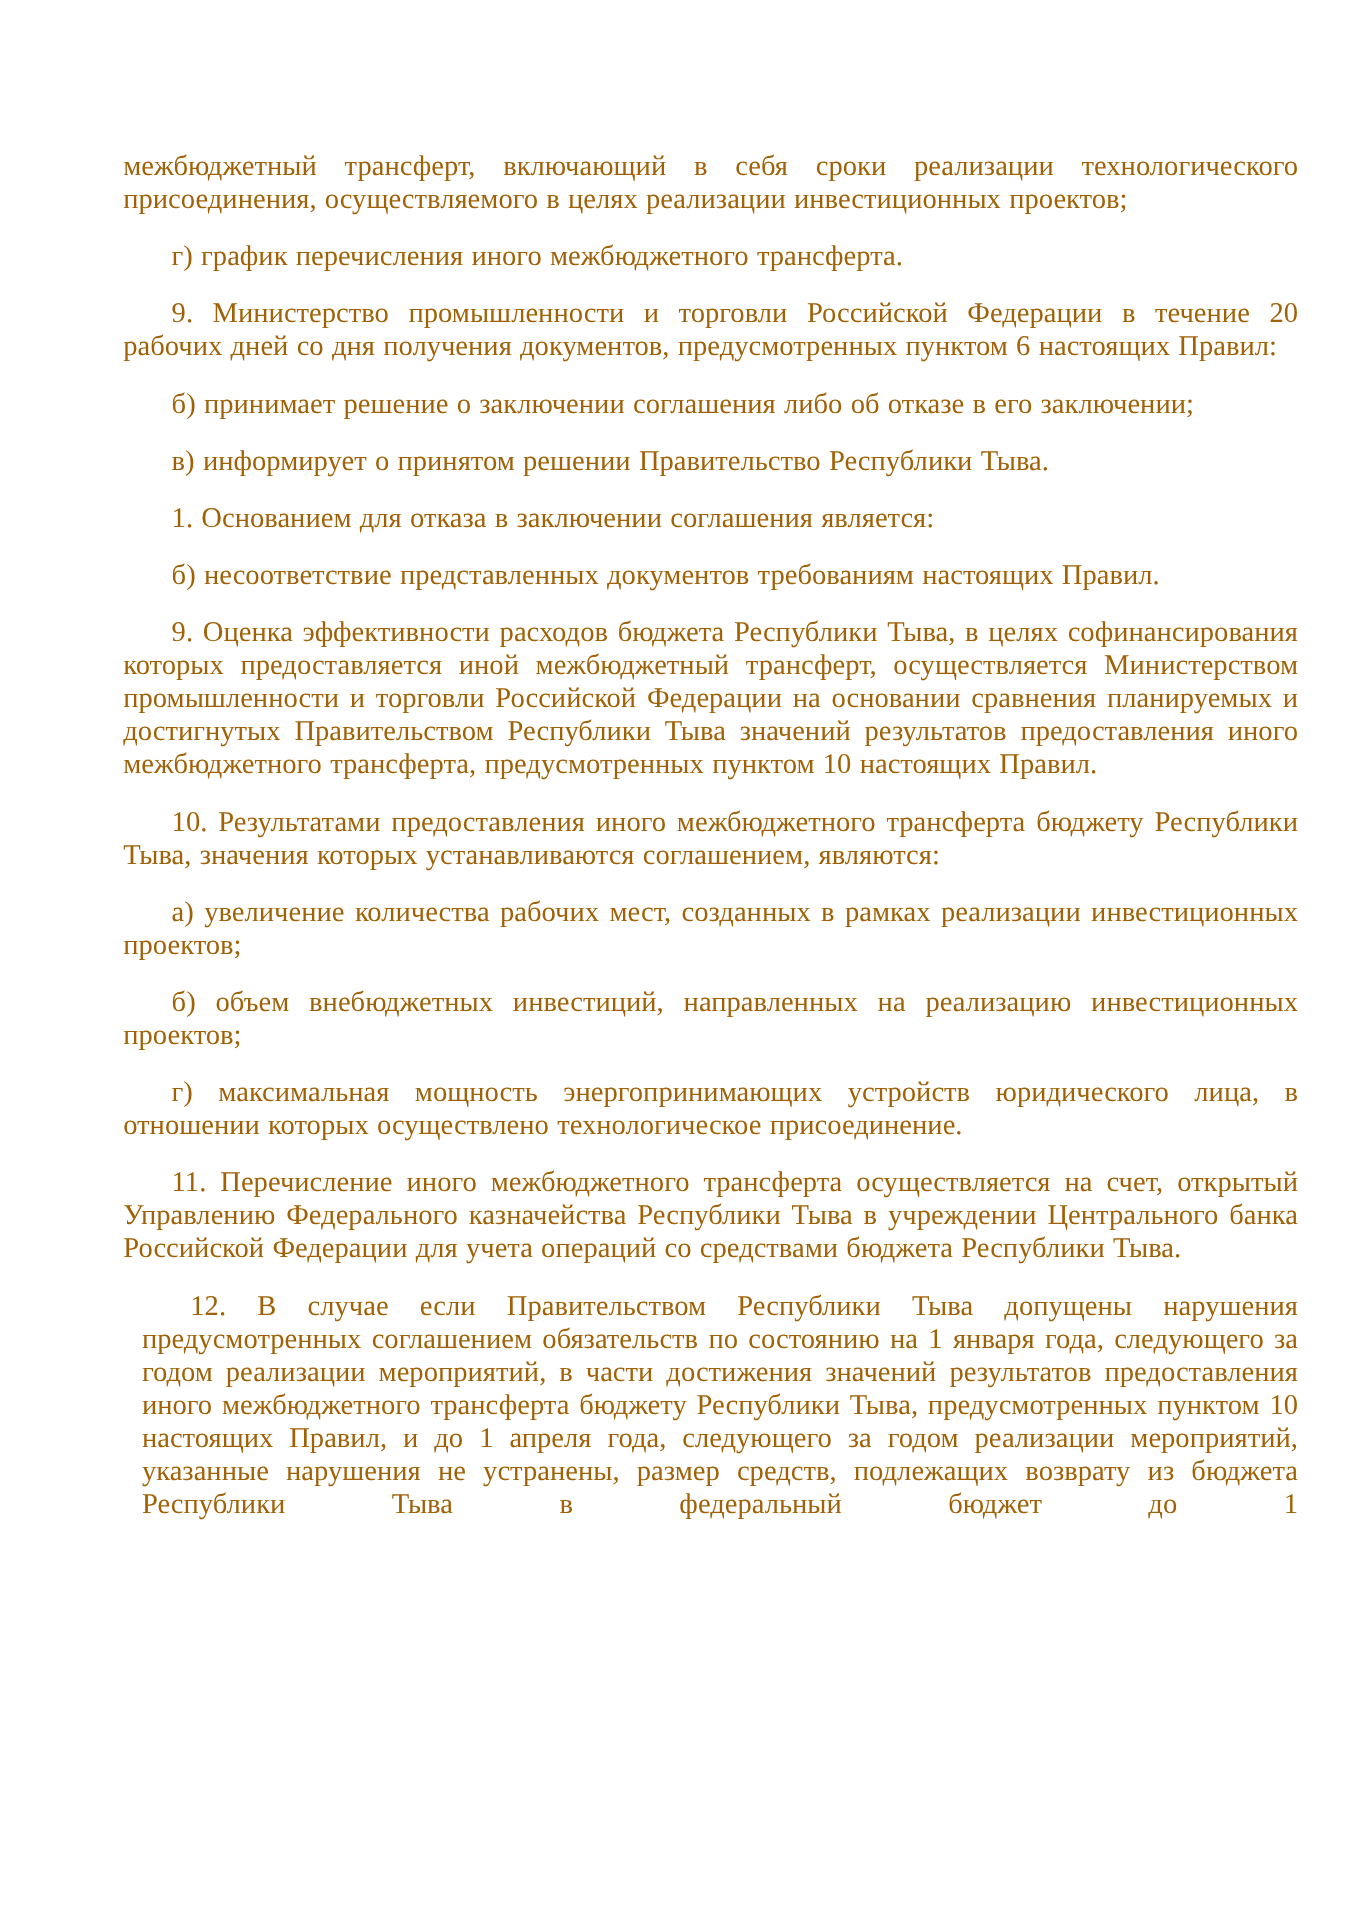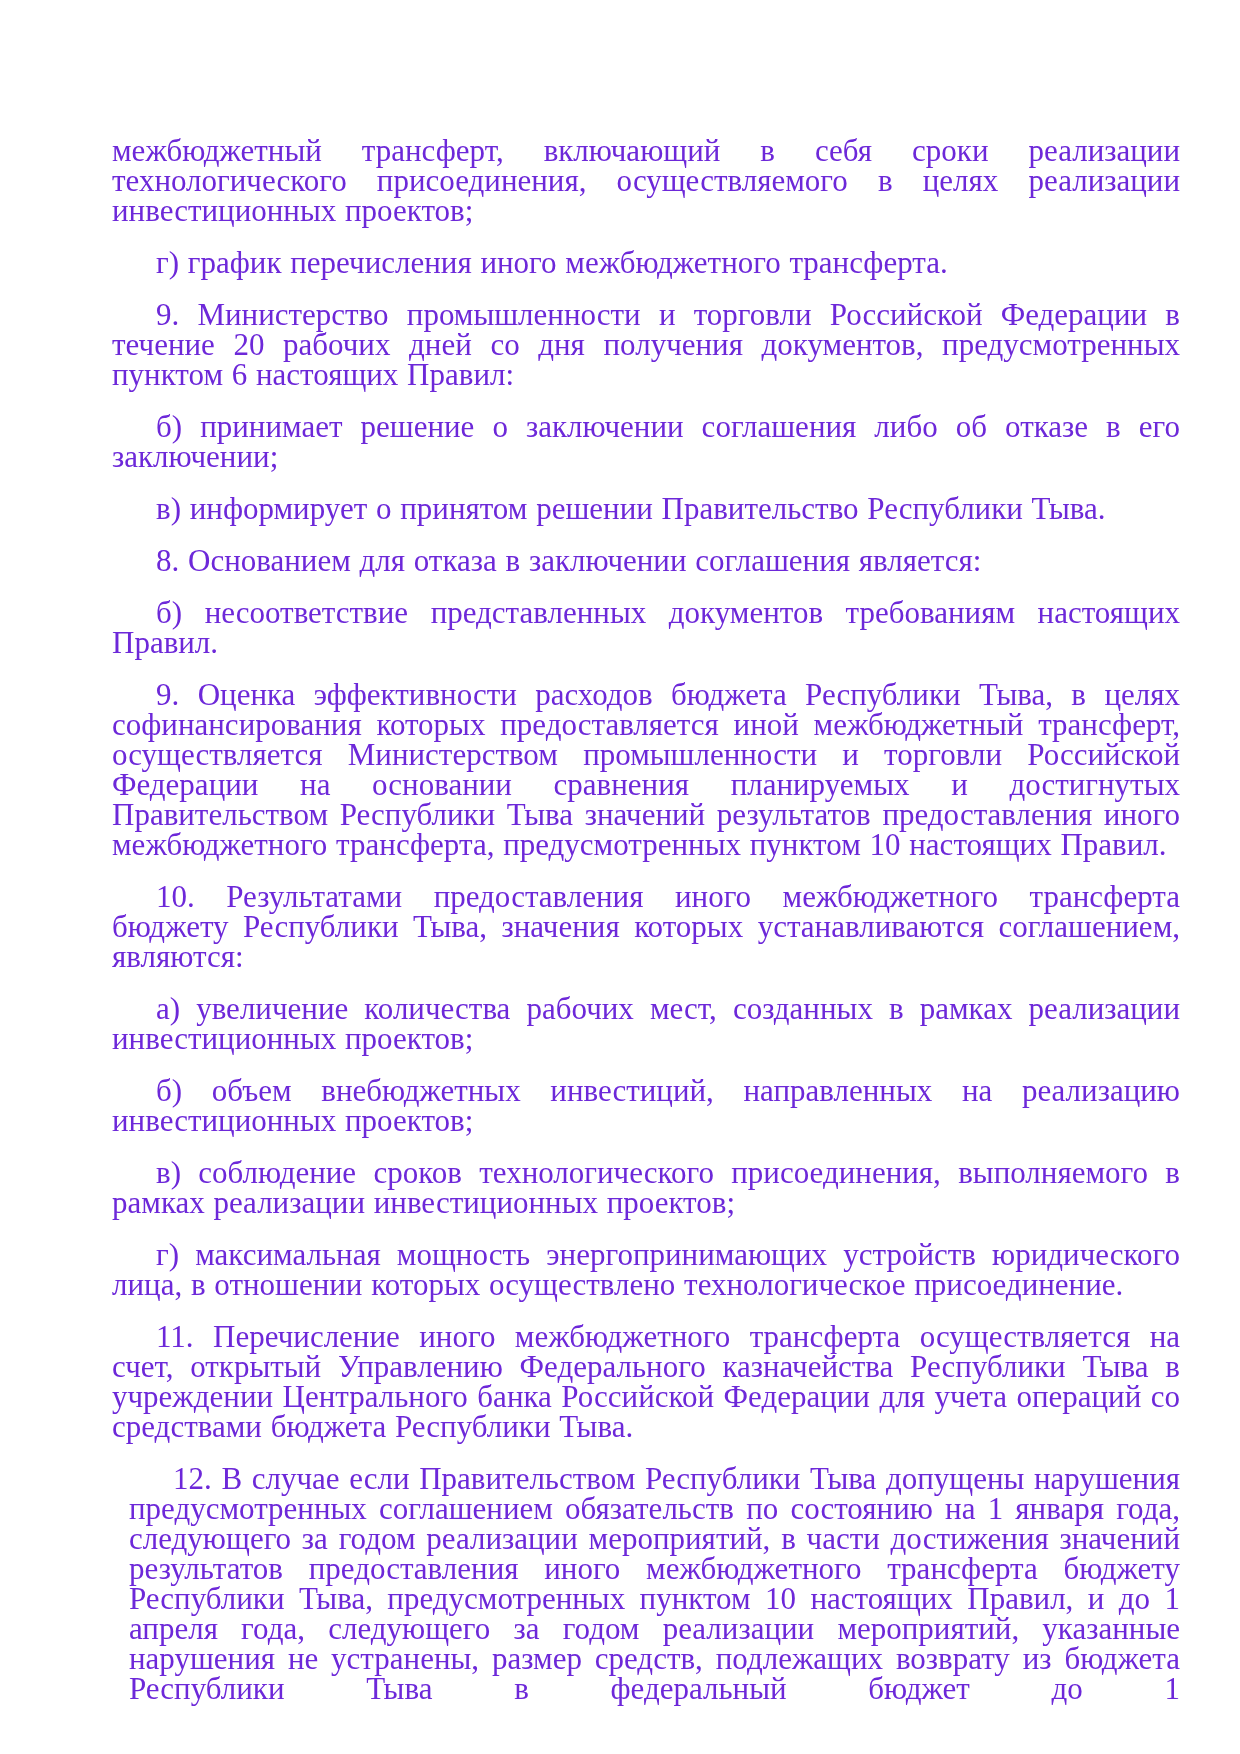--- a/index.html
+++ b/index.html
@@ -11,23 +11,23 @@
     width: 1240px;
     height: 1754px;
     overflow: hidden;
   }
   .page {
     box-sizing: border-box;
     width: 1240px;
     height: 1754px;
     padding: 136px 60px 40px 112px;
     background: #ffffff;
-    color: #6d28d9;
+    color: #a16207;
     font-family: "Liberation Serif", "DejaVu Serif", serif;
-    font-size: 31px;
+    font-size: 26px;
     line-height: 30px;
     text-align: justify;
   }
   .page p {
     margin: 0 0 22px 0;
     text-indent: 44px;
     word-spacing: 1px;
   }
   .page p.no-indent {
     text-indent: 0;
@@ -41,23 +41,22 @@
 </style>
 </head>
 <body>
 
 <main class="page">
   <p class="no-indent">межбюджетный трансферт, включающий в себя сроки реализации технологического присоединения, осуществляемого в целях реализации инвестиционных проектов;</p>
   <p>г) график перечисления иного межбюджетного трансферта.</p>
   <p>9. Министерство промышленности и торговли Российской Федерации в течение 20 рабочих дней со дня получения документов, предусмотренных пунктом 6 настоящих Правил:</p>
   <p>б) принимает решение о заключении соглашения либо об отказе в его заключении;</p>
   <p>в) информирует о принятом решении Правительство Республики Тыва.</p>
-  <p>8. Основанием для отказа в заключении соглашения является:</p>
+  <p>1. Основанием для отказа в заключении соглашения является:</p>
   <p>б) несоответствие представленных документов требованиям настоящих Правил.</p>
   <p>9. Оценка эффективности расходов бюджета Республики Тыва, в целях софинансирования которых предоставляется иной межбюджетный трансферт, осуществляется Министерством промышленности и торговли Российской Федерации на основании сравнения планируемых и достигнутых Правительством Республики Тыва значений результатов предоставления иного межбюджетного трансферта, предусмотренных пунктом 10 настоящих Правил.</p>
   <p>10. Результатами предоставления иного межбюджетного трансферта бюджету Республики Тыва, значения которых устанавливаются соглашением, являются:</p>
   <p>а) увеличение количества рабочих мест, созданных в рамках реализации инвестиционных проектов;</p>
   <p>б) объем внебюджетных инвестиций, направленных на реализацию инвестиционных проектов;</p>
-  <p>в) соблюдение сроков технологического присоединения, выполняемого в рамках реализации инвестиционных проектов;</p>
   <p>г) максимальная мощность энергопринимающих устройств юридического лица, в отношении которых осуществлено технологическое присоединение.</p>
   <p>11. Перечисление иного межбюджетного трансферта осуществляется на счет, открытый Управлению Федерального казначейства Республики Тыва в учреждении Центрального банка Российской Федерации для учета операций со средствами бюджета Республики Тыва.</p>
   <p class="continued">12. В случае если Правительством Республики Тыва допущены нарушения предусмотренных соглашением обязательств по состоянию на 1 января года, следующего за годом реализации мероприятий, в части достижения значений результатов предоставления иного межбюджетного трансферта бюджету Республики Тыва, предусмотренных пунктом 10 настоящих Правил, и до 1 апреля года, следующего за годом реализации мероприятий, указанные нарушения не устранены, размер средств, подлежащих возврату из бюджета Республики Тыва в федеральный бюджет до 1</p>
 </main>
 
 </body></html>

